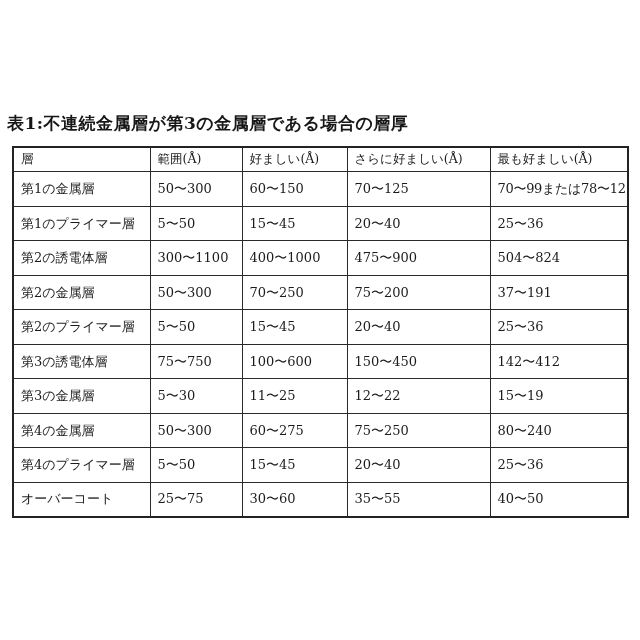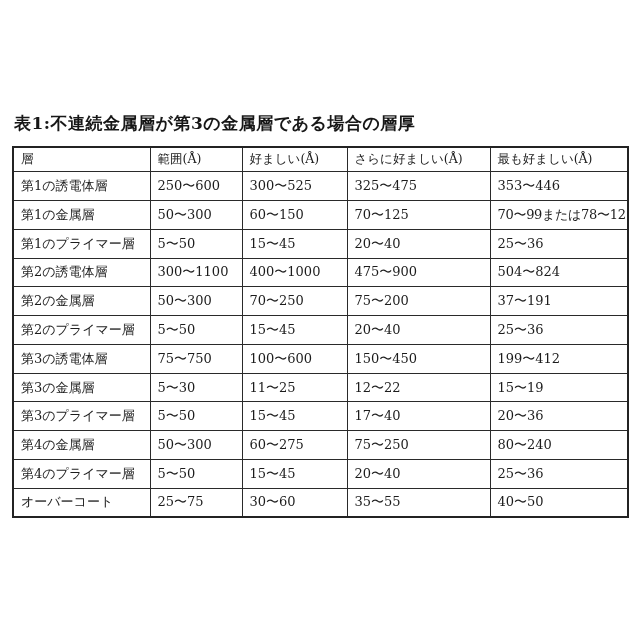--- a/index.html
+++ b/index.html
@@ -11,21 +11,21 @@
     position: relative;
     width: 640px;
     height: 640px;
     background: #ffffff;
     overflow: hidden;
     font-family: "DejaVu Serif", "Liberation Serif", serif;
     color: #1c1c1c;
   }
   .doc-title {
     position: absolute;
-    left: 14px;
+    left: 7px;
     top: 112px;
     font-size: 17px;
     font-weight: bold;
     letter-spacing: 0.5px;
     color: #171717;
     white-space: nowrap;
   }
   table.thickness-table {
     position: absolute;
     left: 12px;
@@ -80,27 +80,20 @@
       <tr>
           <th>層</th>
           <th>範囲(Å)</th>
           <th>好ましい(Å)</th>
           <th>さらに好ましい(Å)</th>
           <th>最も好ましい(Å)</th>
         </tr>
     </thead>
     <tbody>
         <tr>
-          <td>第1の誘電体層</td>
-          <td>250〜600</td>
-          <td>300〜525</td>
-          <td>325〜475</td>
-          <td>353〜446</td>
-        </tr>
-        <tr>
           <td>第1の金属層</td>
           <td>50〜300</td>
           <td>60〜150</td>
           <td>70〜125</td>
           <td class="tight">70〜99または78〜121</td>
         </tr>
         <tr>
           <td>第1のプライマー層</td>
           <td>5〜50</td>
           <td>15〜45</td>
@@ -126,35 +119,28 @@
           <td>5〜50</td>
           <td>15〜45</td>
           <td>20〜40</td>
           <td>25〜36</td>
         </tr>
         <tr>
           <td>第3の誘電体層</td>
           <td>75〜750</td>
           <td>100〜600</td>
           <td>150〜450</td>
-          <td>199〜412</td>
+          <td>142〜412</td>
         </tr>
         <tr>
           <td>第3の金属層</td>
           <td>5〜30</td>
           <td>11〜25</td>
           <td>12〜22</td>
           <td>15〜19</td>
-        </tr>
-        <tr>
-          <td>第3のプライマー層</td>
-          <td>5〜50</td>
-          <td>15〜45</td>
-          <td>17〜40</td>
-          <td>20〜36</td>
         </tr>
         <tr>
           <td>第4の金属層</td>
           <td>50〜300</td>
           <td>60〜275</td>
           <td>75〜250</td>
           <td>80〜240</td>
         </tr>
         <tr>
           <td>第4のプライマー層</td>

